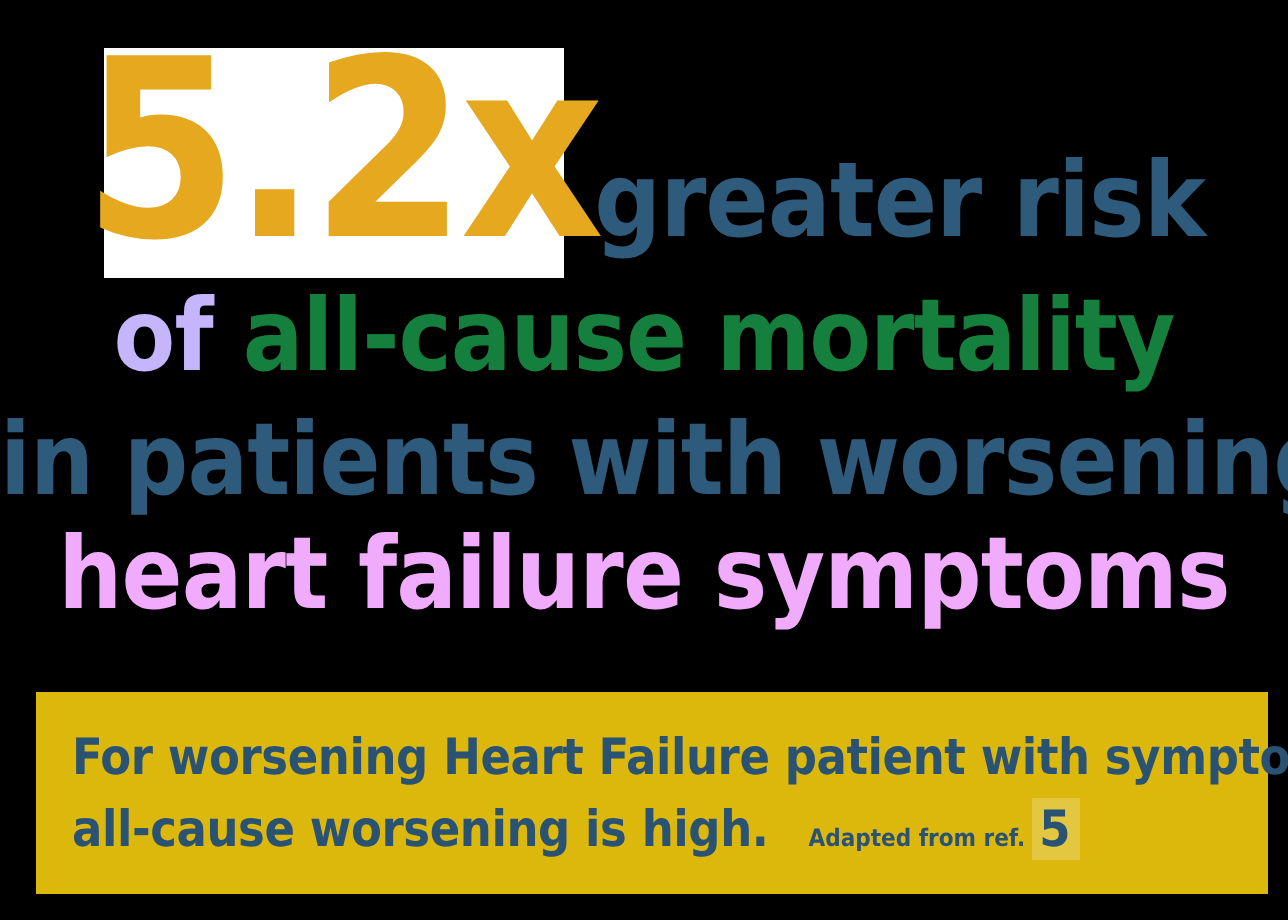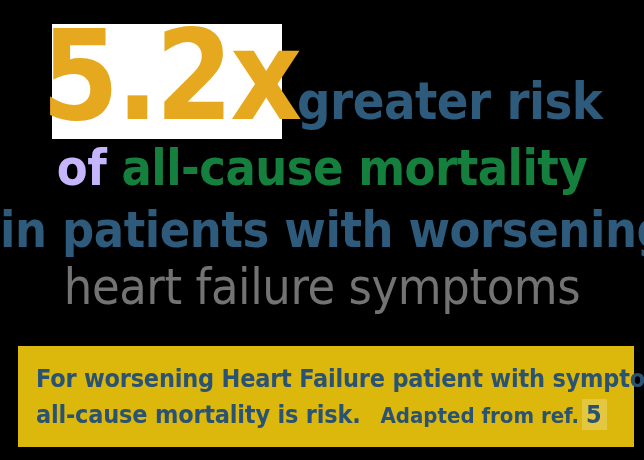--- a/index.html
+++ b/index.html
@@ -90,22 +90,22 @@
     letter-spacing:-0.4px;
   }
 
   
   .line4 {
     top:262px;
     left:0;
     text-align:center;
     line-height:1;
     font-size:50px;
-    font-weight:400;
-    color:#737373;
+    font-weight:700;
+    color:#f0abfc;
     letter-spacing:-0.4px;
   }
 
   
   .caption-bar {
     position:absolute;
     left:18px; top:346px;
     width:616px; height:101px;
     background:#DDB80C;
   }
@@ -115,21 +115,21 @@
     width:586px;
     font-family:"DejaVu Sans Condensed","Liberation Sans", sans-serif;
     font-size:25px;
     font-weight:700;
     color:#2A5273;
     line-height:36px;
     letter-spacing:-0.2px;
   }
   .caption-line { display:block; white-space:nowrap; }
   .ref-note {
-    font-size:22px;
+    font-size:12px;
     font-weight:700;
     letter-spacing:0;
     margin-left:20px;
     color:#2A5273;
   }
   .ref-num {
     background:rgba(255,255,255,0.22);
     padding:1px 5px 1px 4px;
     margin-left:3px;
     color:#2A5273;
@@ -155,18 +155,18 @@
     <div class="line line3">in patients with worsening</div>
 
     <div class="line line4">heart failure symptoms</div>
 
   </div>
 
   <div class="caption-bar">
     <div class="caption-text">
       <span class="caption-line">For worsening Heart Failure patient with symptoms,</span>
       <span class="caption-line">
-        <span>all-cause mortality is risk.</span><span class="ref-note">Adapted from ref.</span><span class="ref-num">5</span>
+        <span>all-cause worsening is high.</span><span class="ref-note">Adapted from ref.</span><span class="ref-num">5</span>
       </span>
     </div>
   </div>
 
 </div>
 
 </body></html>

